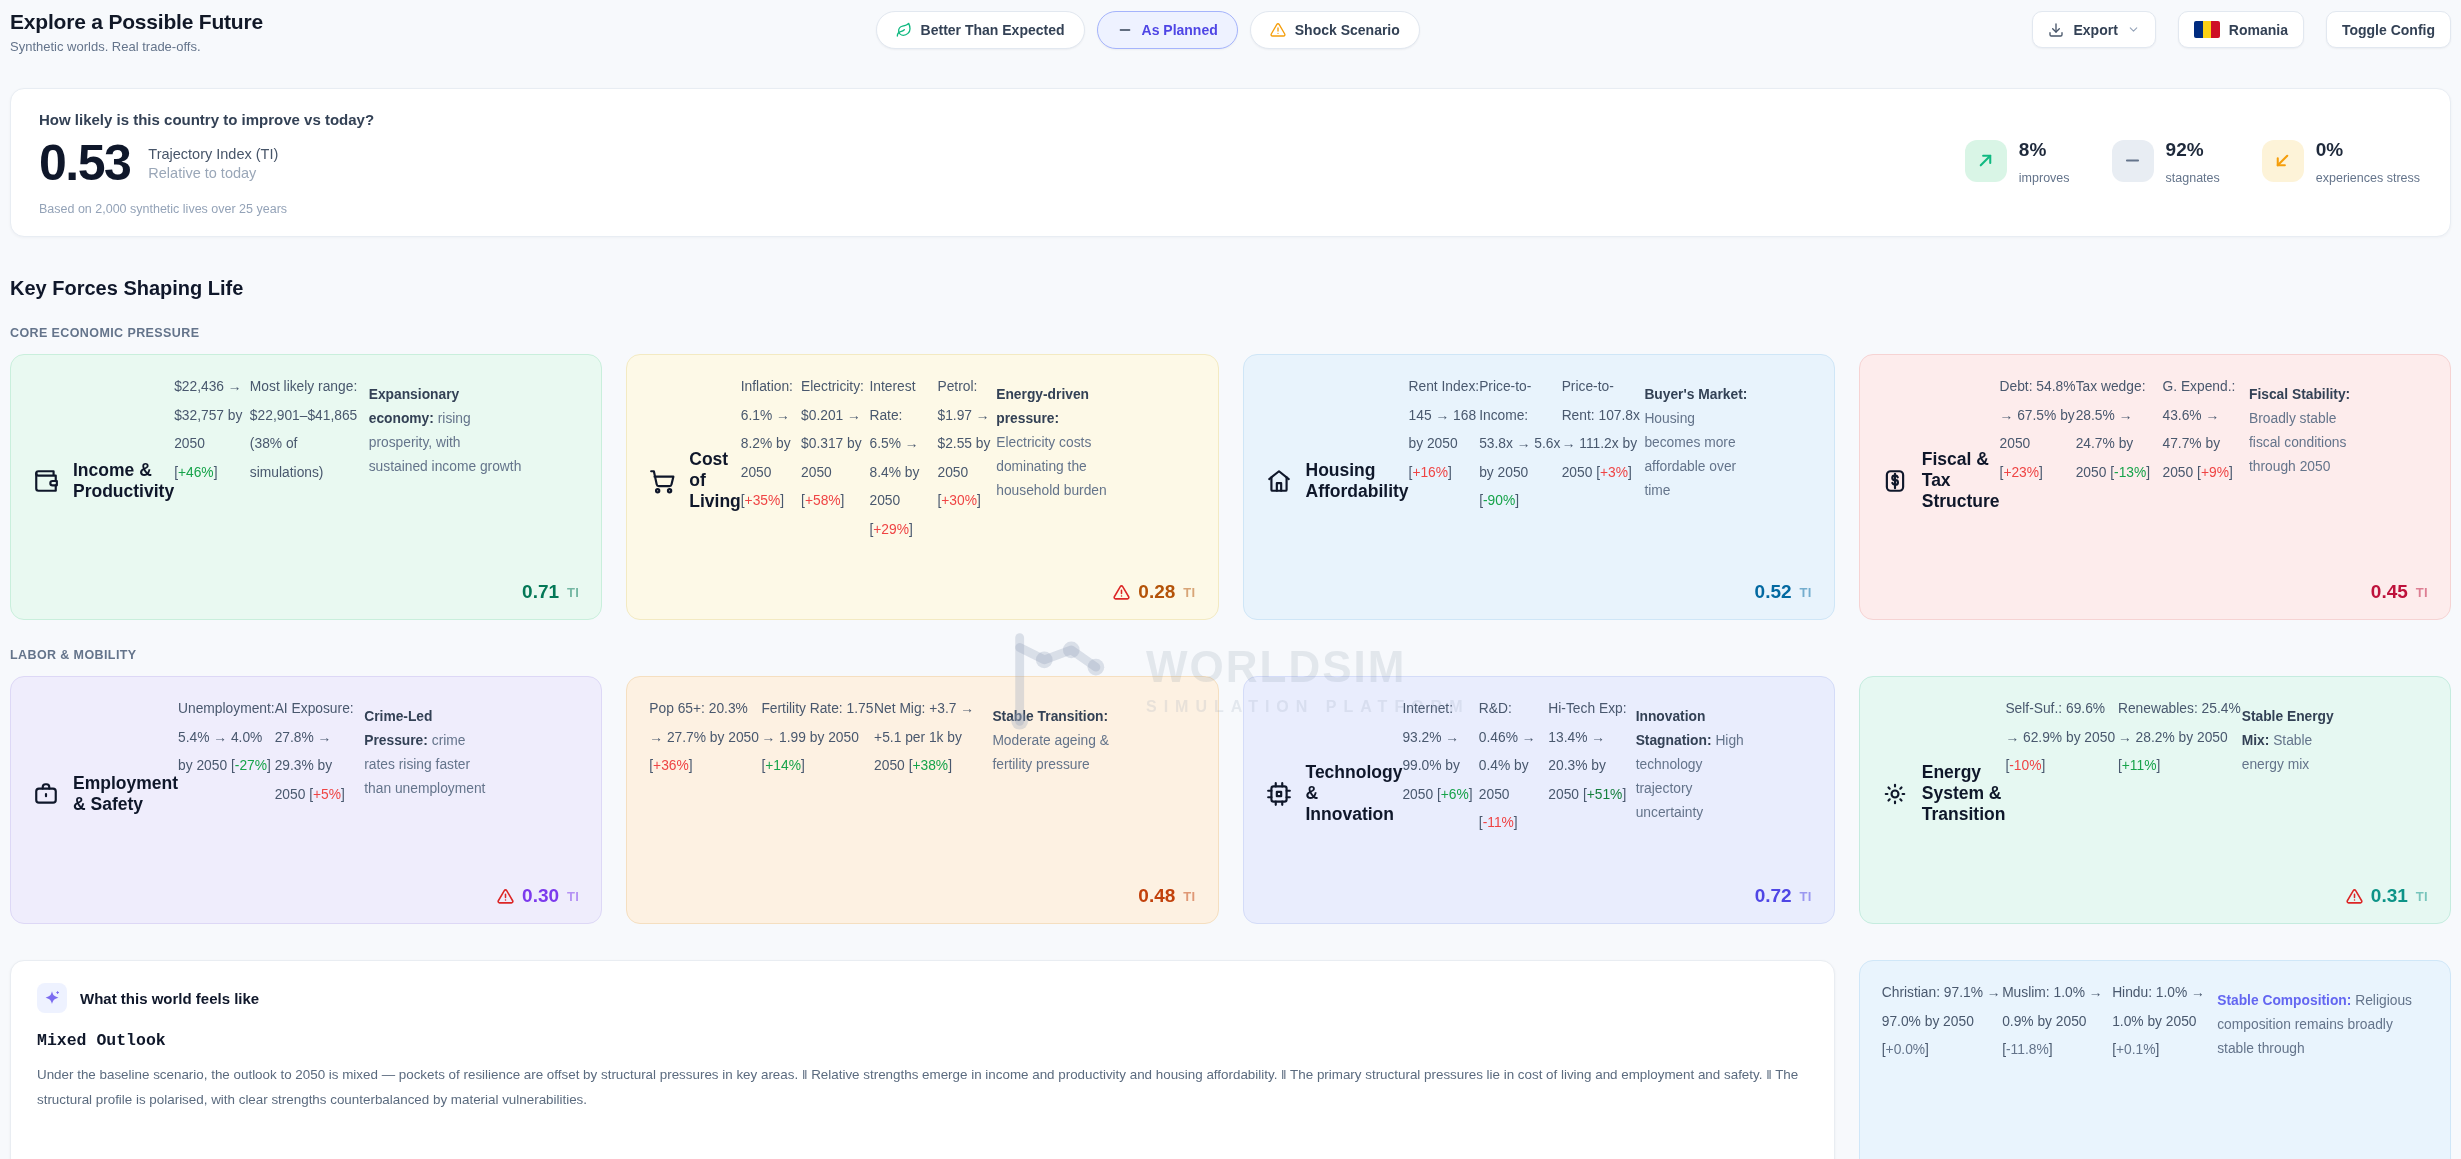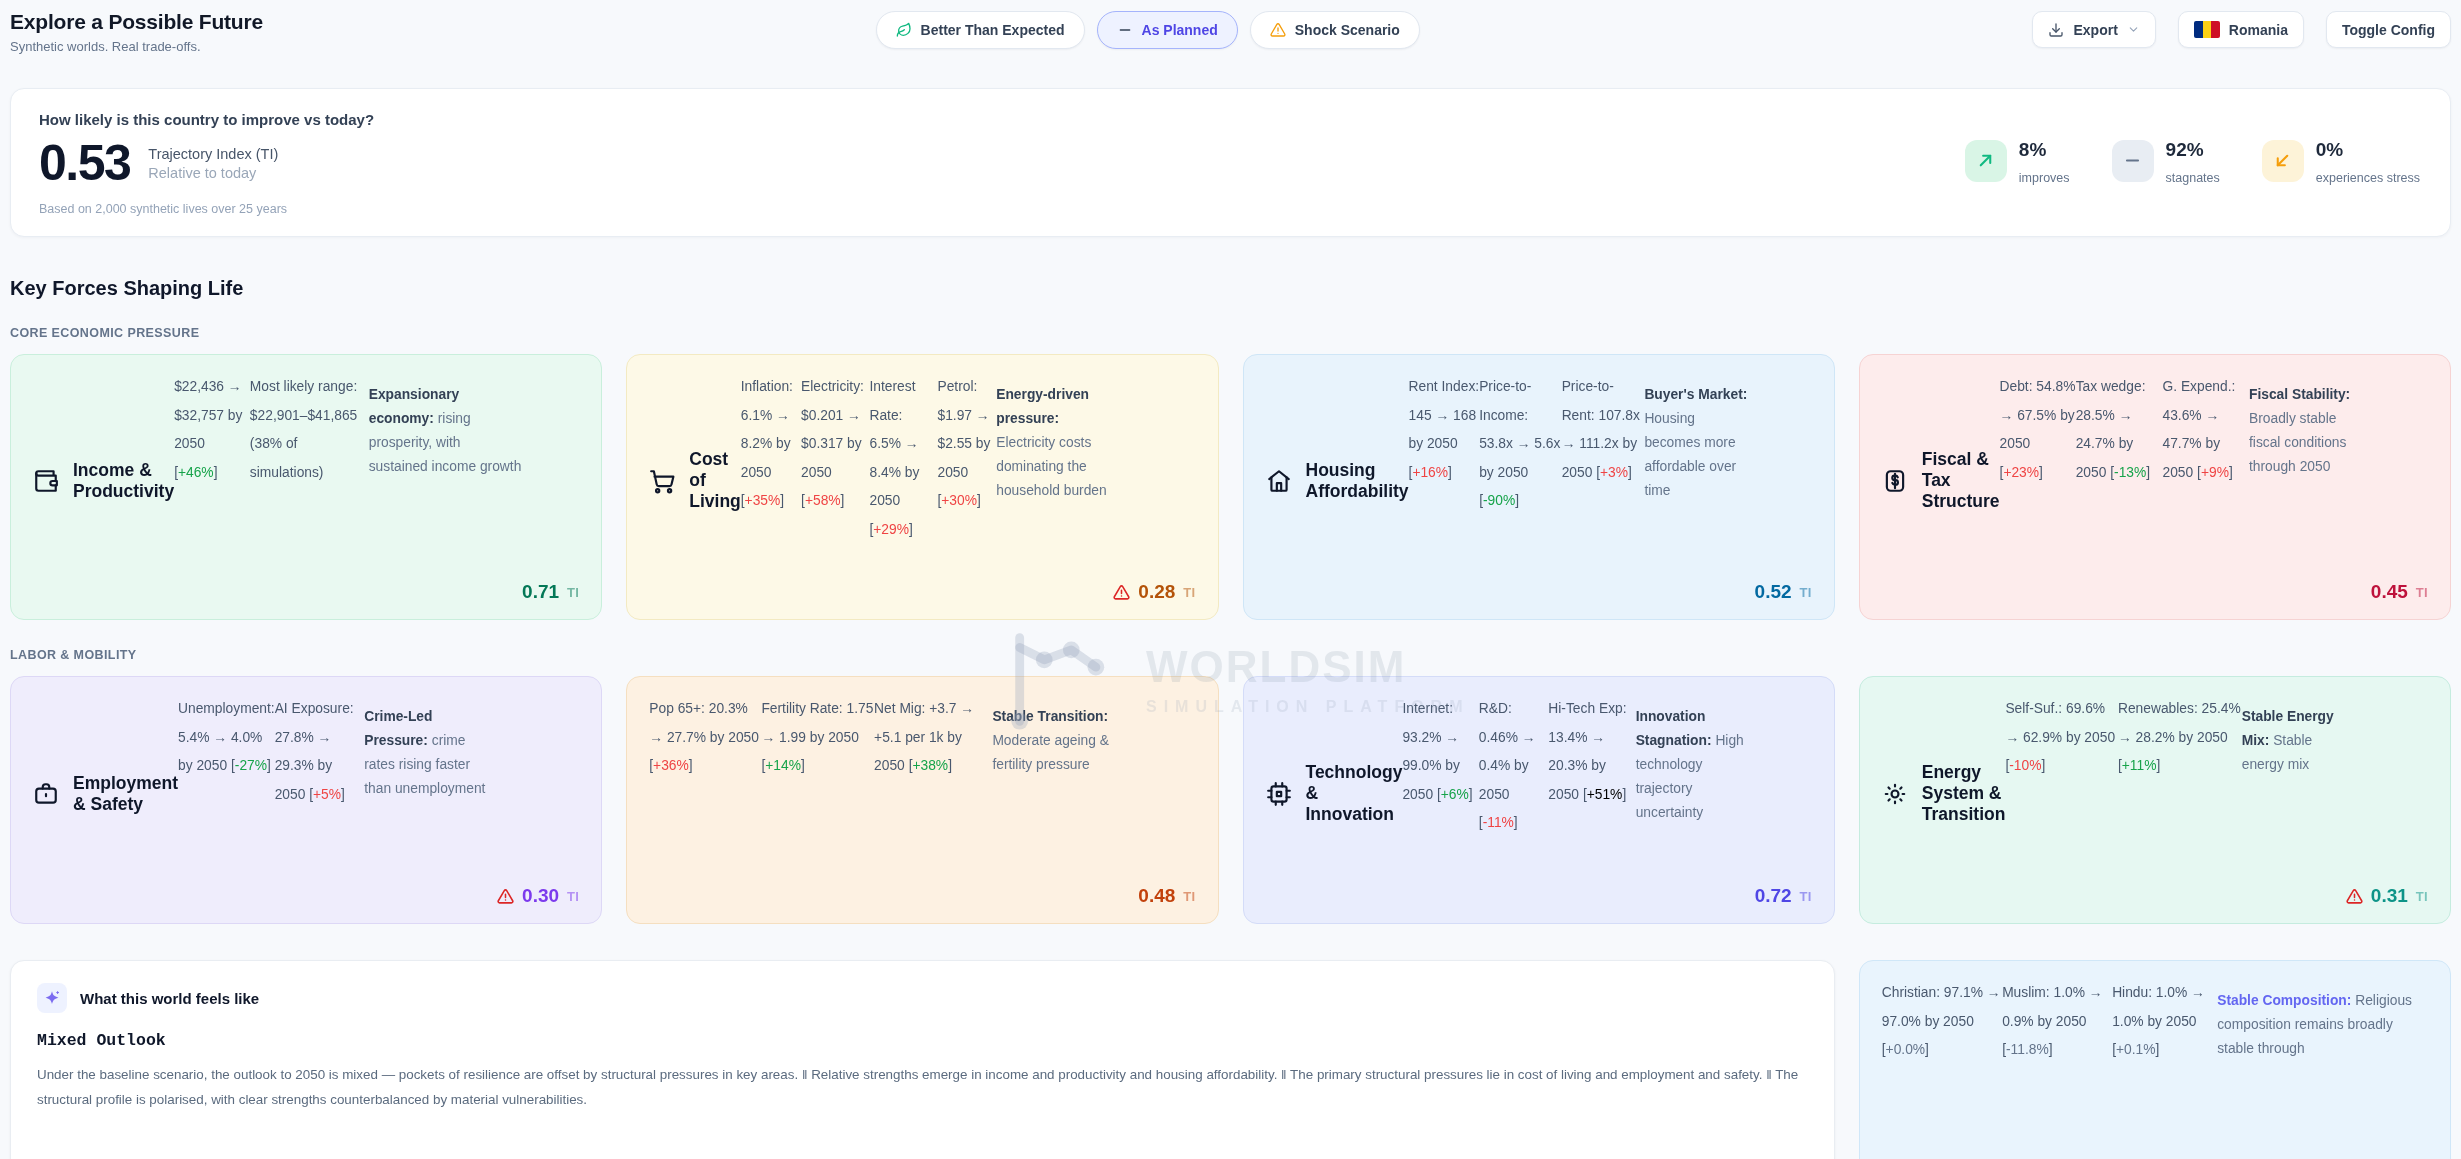--- a/index.html
+++ b/index.html
@@ -342,21 +342,21 @@
             <svg class="ic" viewBox="0 0 24 24">
               <rect x="5" y="5" width="14" height="14" rx="2"></rect>
               <rect x="10" y="10" width="4" height="4"></rect>
               <path d="M9 2v3M15 2v3M9 19v3M15 19v3M2 9h3M2 15h3M19 9h3M19 15h3"></path>
             </svg>
           </span>
           <h3 class="card-title">Technology &amp; Innovation</h3>
         </div>
         <div class="metric"><span>Internet: 93.2% → 99.0% by 2050</span> <span class="m-br">[</span><span class="m-delta" style="color:#16a34a">+6%</span><span class="m-br">]</span></div>
         <div class="metric"><span>R&amp;D: 0.46% → 0.4% by 2050</span> <span class="m-br">[</span><span class="m-delta" style="color:#ef4444">-11%</span><span class="m-br">]</span></div>
-        <div class="metric"><span>Hi-Tech Exp: 13.4% → 20.3% by 2050</span> <span class="m-br">[</span><span class="m-delta" style="color:#000000">+51%</span><span class="m-br">]</span></div>
+        <div class="metric"><span>Hi-Tech Exp: 13.4% → 20.3% by 2050</span> <span class="m-br">[</span><span class="m-delta" style="color:#15803d">+51%</span><span class="m-br">]</span></div>
         <div class="note"><b style="color:#334155">Innovation Stagnation:</b> <span>High technology trajectory uncertainty</span></div>
         <div class="ti-row">
           <span class="ti-value" style="color:#4f46e5">0.72</span>
           <span class="ti-suffix" style="color:#4f46e5">TI</span>
         </div>
       </section>
       <section class="card" style="background:#e6f8f2;border-color:#c5ecdf;min-height:248px;">
         <div class="card-head">
           <span class="card-icon">
             <svg class="ic" viewBox="0 0 24 24">

